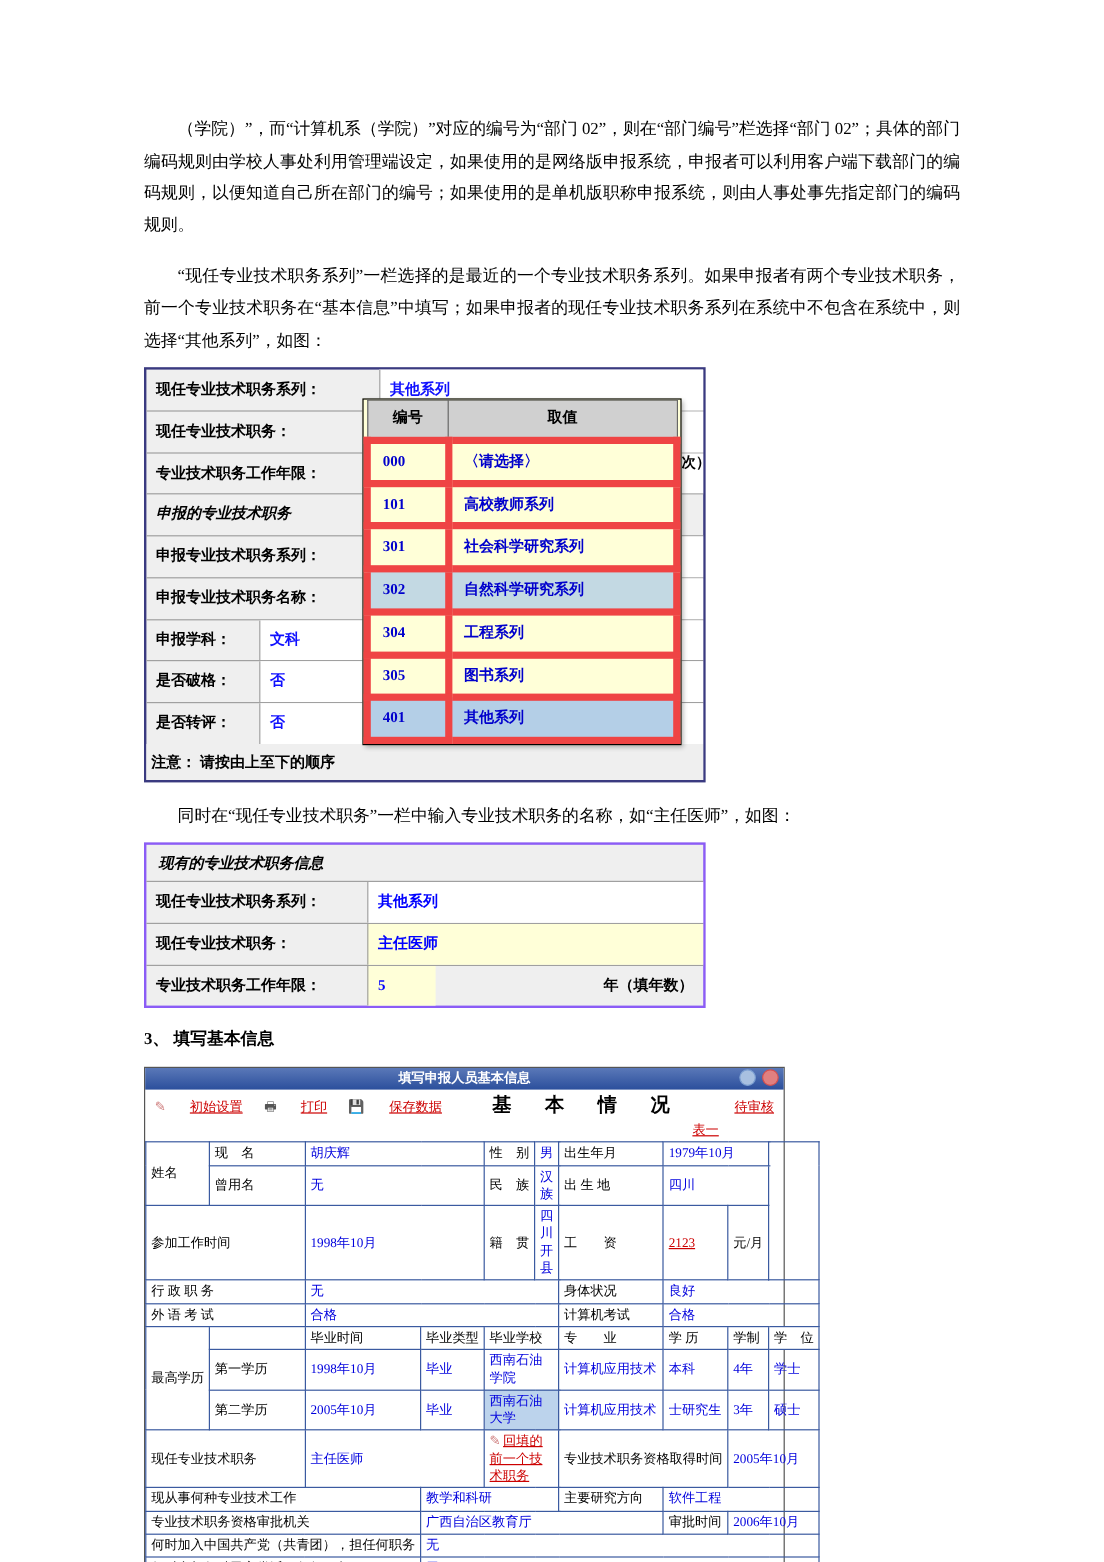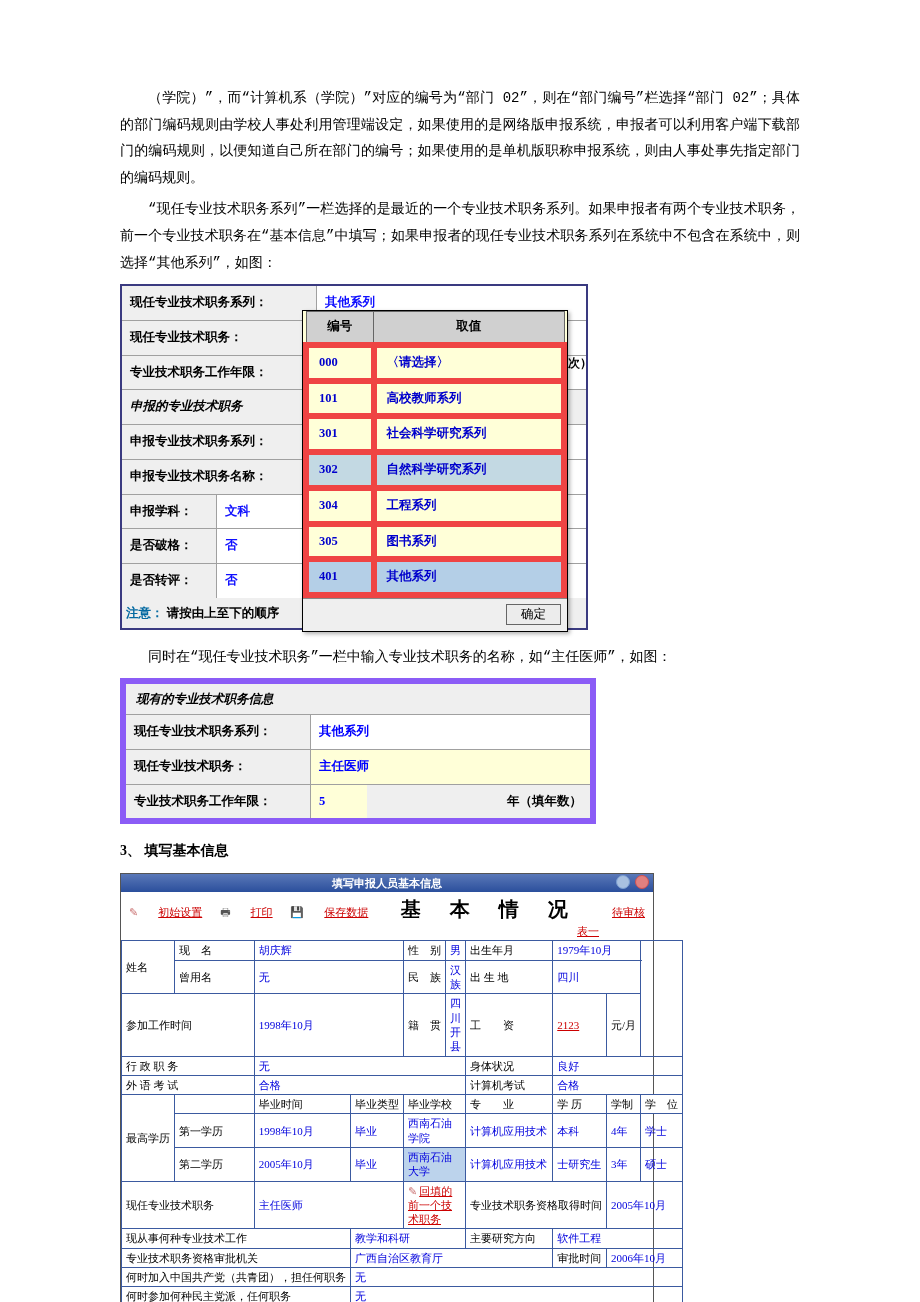--- a/index.html
+++ b/index.html
@@ -4,21 +4,21 @@
 <style>
   body {
     font-family: "SimSun", "Songti SC", serif;
     font-size: 14px;
     color: #000;
     background: #fff;
     margin: 0;
     padding: 80px 120px 40px 120px;
     line-height: 1.9;
   }
-  .paragraph { text-align: justify; text-indent: 2em; margin: 5px 0 4px 0; font-family: Liberation Mono, monospace; }
+  .paragraph { text-align: justify; text-indent: 2em; margin: 16px 0 4px 0; }
   .illus { display: block; margin: 8px auto 14px auto; }
   
   .box1 { width: 464px; border: 2px solid #3a3a80; background: #efefef; font-size: 12.5px; font-family: "SimSun", serif; }
   .box1 .row { display: flex; align-items: stretch; border-top: 1px solid #a0a0a0; }
   .box1 .row:first-child { border-top: none; }
   .box1 .lbl { width: 180px; padding: 5px 6px 5px 8px; font-weight: bold; }
   .box1 .val { flex: 1; padding: 5px 8px; color: #1010ff; font-weight: bold; background: #fff; border-left: 1px solid #a0a0a0; }
   .box1 .lbl.narrow { width: 80px; }
   .dropdown-panel {
     position: absolute;
@@ -32,38 +32,38 @@
   }
   .dropdown-panel table { width: 100%; border-collapse: collapse; }
   .dropdown-panel th { background: #d0d0d0; border: 1px solid #666; padding: 3px 8px; font-weight: bold; text-align: center; }
   .dropdown-panel td { border: 6px solid #ef4444; padding: 3px 10px; color: #0000cc; font-weight: bold; }
   .dropdown-panel tr.sel td { background: #c3d9e3; }
   .dropdown-panel tr.sel2 td { background: #b4cfe7; }
   .dropdown-panel .ok-row { text-align: right; padding: 4px 6px; border-top: 1px solid #888; background: #efefef; }
   .dropdown-panel .ok-btn { border: 1px solid #666; background: #ececec; padding: 1px 14px; cursor: pointer; font-family: inherit; font-size: 12.5px; }
   .badge-x { position:absolute; right:-6px; top:66px; font-size:12px; font-weight:bold; color:#000; }
   .note-row { padding: 4px 8px 2px 4px; font-weight: bold; background:#efefef; }
-  .note-row b { color:#0369a1; }
+  .note-row b { color:#000000; }
   
-  .box2 { width: 464px; border: 6px solid #8b5cf6; background: #efefef; font-size: 12.5px; }
+  .box2 { width: 464px; border: 2px solid #8b5cf6; background: #efefef; font-size: 12.5px; }
   .box2 .title { padding: 4px 10px 2px 10px; font-weight: bold; font-style: italic; }
   .box2 .row { display:flex; border-top:1px solid #a0a0a0; }
   .box2 .lbl { width: 168px; padding: 5px 8px; font-weight: bold; }
   .box2 .val { flex:1; padding:5px 8px; color:#0000ff; font-weight:bold; background:#ffffd8; border-left:1px solid #a0a0a0; }
   .box2 .suffix { padding:5px 8px 5px 4px; font-weight:bold; }
   
   .app3 { width: 532px; border: 1px solid #555; background: #fff; font-family: "SimSun", serif; font-size: 11px; line-height: 1.3; }
   .app3 .titlebar { background: linear-gradient(#5a78b8,#2b4f9c); color:#fff; font-weight:bold; padding:2px 6px; display:flex; justify-content:center; position:relative; }
   .app3 .titlebar .winbtns { position:absolute; right:4px; top:1px; }
   .app3 .winbtn { display:inline-block; width:12px; height:12px; border-radius:50%; margin-left:2px; }
   .app3 .winbtn.q { background:#a8c0e0; border:1px solid #7a9dd0; }
   .app3 .winbtn.c { background:#e08080; border:1px solid #d05050; }
   .app3 .toolbar { padding:4px 8px 0 8px; display:flex; align-items:baseline; gap:18px; }
   .app3 .toolbar .link { color:#cc0000; text-decoration:underline; cursor:pointer; }
-  .app3 .toolbar .bigtitle { flex:1; text-align:center; font-size:20px; font-weight:bold; letter-spacing:12px; color:#000; }
+  .app3 .toolbar .bigtitle { flex:1; text-align:center; font-size:16px; font-weight:bold; letter-spacing:12px; color:#000; }
   .app3 .toolbar .endlink { color:#cc0000; text-decoration:underline;text-align:right; }
   .app3 .subrow { text-align:right; padding: 2px 54px 2px 0; color:#c00; text-decoration:underline; }
   .app3 table.grid { width:100%; border-collapse: collapse; }
   .app3 table.grid td, .app3 table.grid th { border:1px solid #3b5aa0; padding:2px 4px; vertical-align:middle; }
   .app3 .lab { background:#fff; color:#000; white-space:nowrap; }
   .app3 .blue { color:#0000dd; }
   .app3 .redlink { color:#cc0000; text-decoration:underline; cursor:pointer; }
   .icon-pencil::before { content:"✎"; color:#c77; margin-right:2px; }
   .icon-printer::before { content:"🖶"; color:#555; margin-right:2px; font-size:11px; }
   .icon-disk::before { content:"💾"; margin-right:2px; font-size:11px; }
@@ -149,23 +149,20 @@
         <tr>
           <td>305</td>
           <td>图书系列</td>
         </tr>
         <tr class="sel2">
           <td>401</td>
           <td>其他系列</td>
         </tr>
       </tbody>
         </table>
-      <div class="ok-row">
-        <button class="ok-btn">确定</button>
-      </div>
     </div>
   </div>
 </div>
 
 <p class="paragraph" style="text-indent:2em;">同时在“现任专业技术职务”一栏中输入专业技术职务的名称，如“主任医师”，如图：</p>
 
 <div class="illus">
   <div class="box2">
     <div class="title">现有的专业技术职务信息</div>
     <div class="row">

